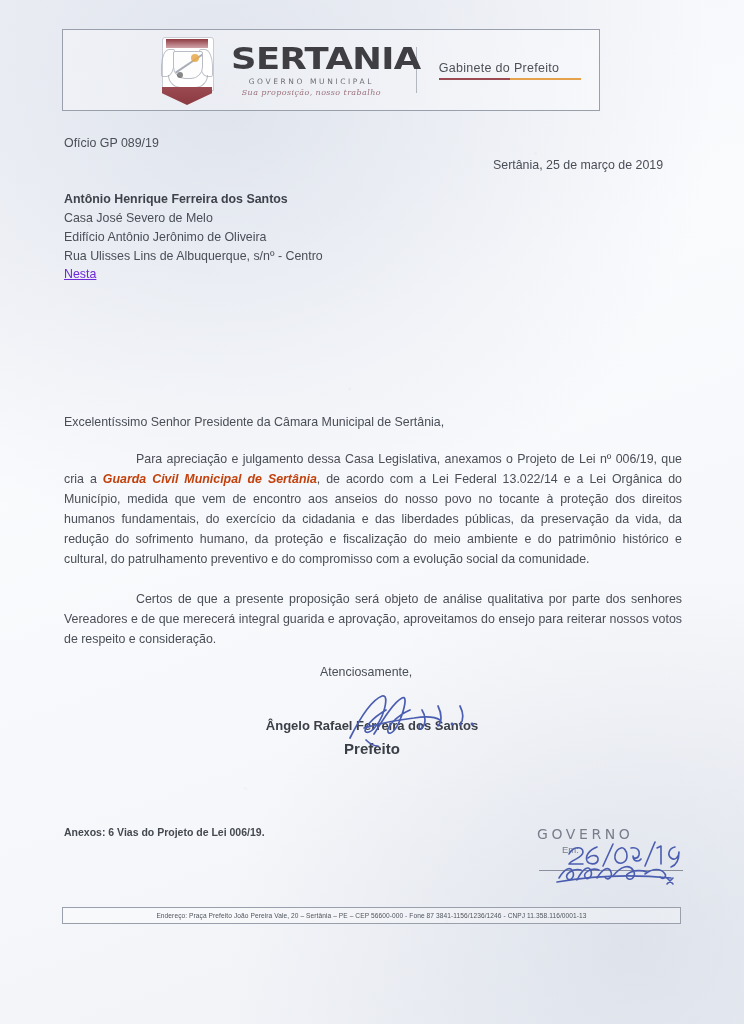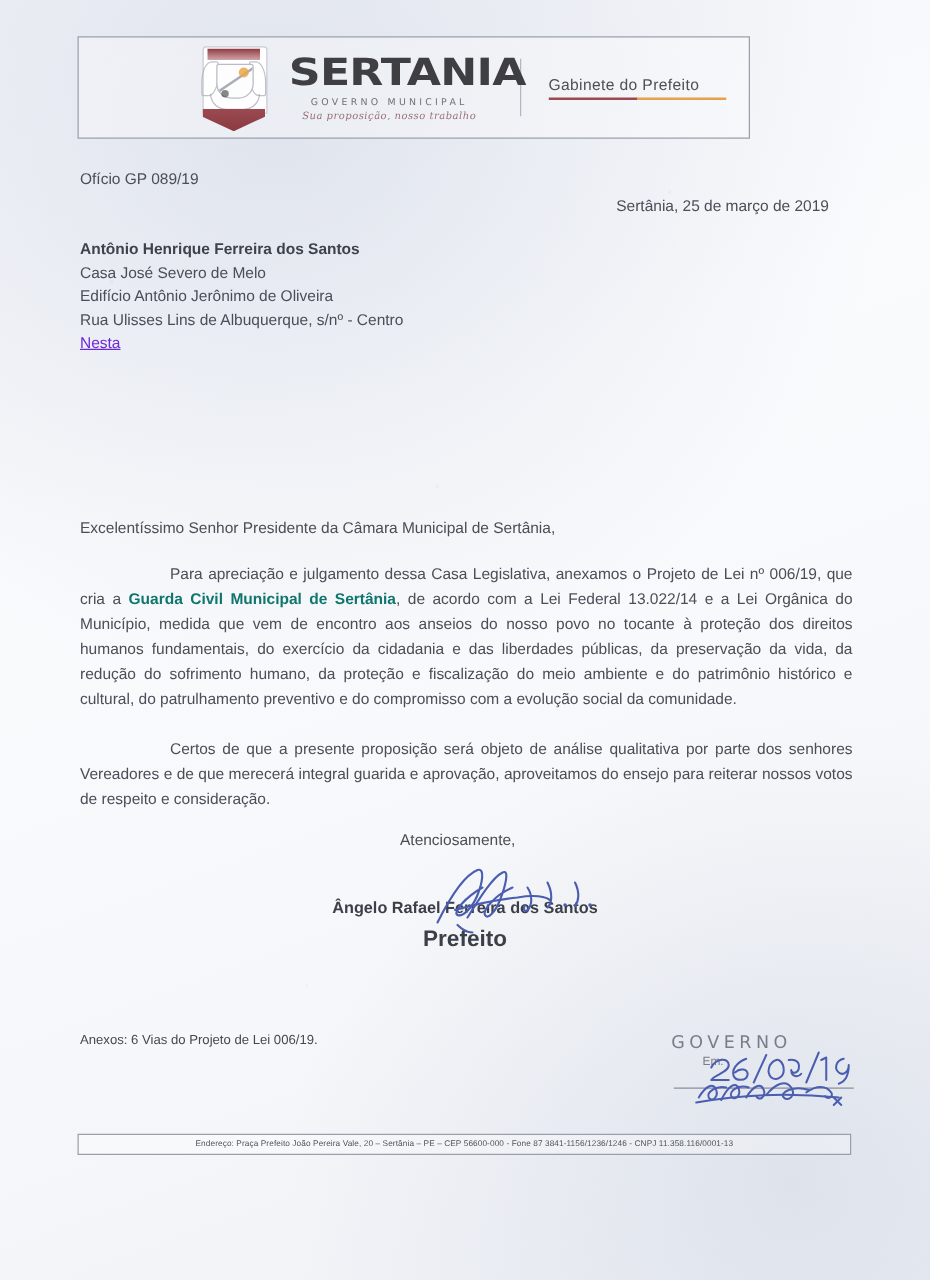--- a/index.html
+++ b/index.html
@@ -206,53 +206,53 @@
   #salutation { left: 64px; top: 369px; margin-top: 43px; }
 
   #para-1, #para-2 {
     left: 64px;
     width: 618px;
     text-align: justify;
     text-indent: 72px;
   }
   #para-1 { top: 449px; }
   #para-2 { top: 589px; }
-  .strong { font-weight: bold; color: #0f766e; }
+  .strong { font-weight: bold; color: #c2410c; font-style: italic; }
 
   #closing { left: 320px; top: 662px; }
 
   #signature-block {
     left: 0; top: 715px;
     width: 744px;
     text-align: center;
   }
   #sign-name {
     font-weight: bold;
     font-size: 13px;
     color: #3b3f47;
   }
   #sign-role {
     font-weight: bold;
-    font-size: 18px;
+    font-size: 15px;
     color: #3b3f47;
     margin-top: 1px;
   }
   
   #sign-ink {
     position: absolute;
     left: 330px;
     top: 688px;
     width: 180px;
     height: 62px;
     pointer-events: none;
   }
 
   #annexes {
     left: 64px; top: 824px;
-    font-weight: normal;
+    font-weight: bold;
     font-size: 10.5px;
     color: #44484f;
   }
 
   
   #received-stamp {
     position: absolute;
     left: 537px;
     top: 826px;
     width: 150px;

